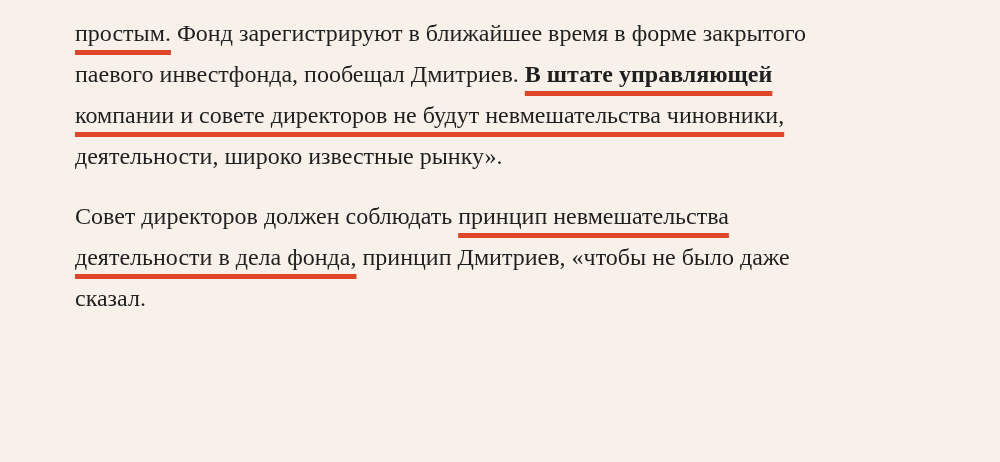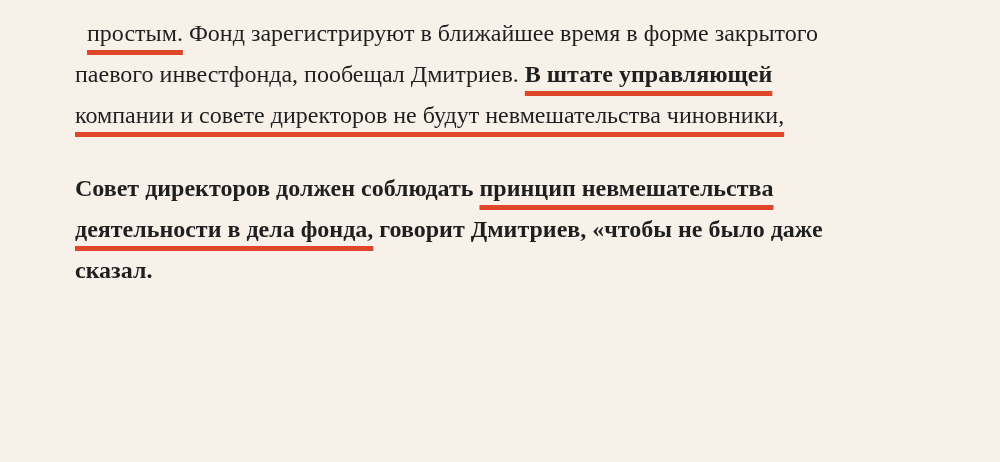--- a/index.html
+++ b/index.html
@@ -17,40 +17,40 @@
     padding: 13px 40px 0 75px;
     font-family: "Liberation Serif", serif;
     font-size: 24px;
     line-height: 41px;
     color: #1f1f1f;
   }
   .para {
     margin: 0;
   }
   .para + .para {
-    margin-top: 32px;
-    font-weight: bold;
+    margin-top: 19px;
   }
   .line {
     white-space: nowrap;
   }
   .hl {
     text-decoration: underline;
     text-decoration-thickness: 5px;
     text-underline-offset: 9px;
     text-decoration-skip-ink: none;
   }
 </style>
 </head>
 <body style="background: rgb(248, 241, 234);">
 
 <main class="article" style="color: rgb(31, 31, 31);">
     <div class="para">
-      <div class="line"><span class="hl" style="text-decoration-color: rgb(224, 70, 42); margin-left: 12px;">простым.</span><span> Фонд зарегистрируют в ближайшее время в форме закрытого</span></div>
+      <div class="line"><span class="hl" style="text-decoration-color: rgb(224, 70, 42);">простым.</span><span> Фонд зарегистрируют в ближайшее время в форме закрытого</span></div>
       <div class="line"><span>паевого инвестфонда, пообещал Дмитриев. </span><span class="hl" style="text-decoration-color: rgb(224, 70, 42); font-weight: bold;">В штате управляющей</span></div>
       <div class="line"><span class="hl" style="text-decoration-color: rgb(224, 70, 42);">компании и совете директоров не будут невмешательства чиновники,</span></div>
+      <div class="line"><span>деятельности, широко известные рынку».</span></div>
     </div>
     <div class="para">
       <div class="line"><span>Совет директоров должен соблюдать </span><span class="hl" style="text-decoration-color: rgb(224, 70, 42);">принцип невмешательства</span></div>
-      <div class="line"><span class="hl" style="text-decoration-color: rgb(224, 70, 42);">деятельности в дела фонда,</span><span> говорит Дмитриев, «чтобы не было даже</span></div>
+      <div class="line"><span class="hl" style="text-decoration-color: rgb(224, 70, 42);">деятельности в дела фонда,</span><span> принцип Дмитриев, «чтобы не было даже</span></div>
       <div class="line"><span>сказал.</span></div>
     </div>
   </main>
 
 </body></html>

